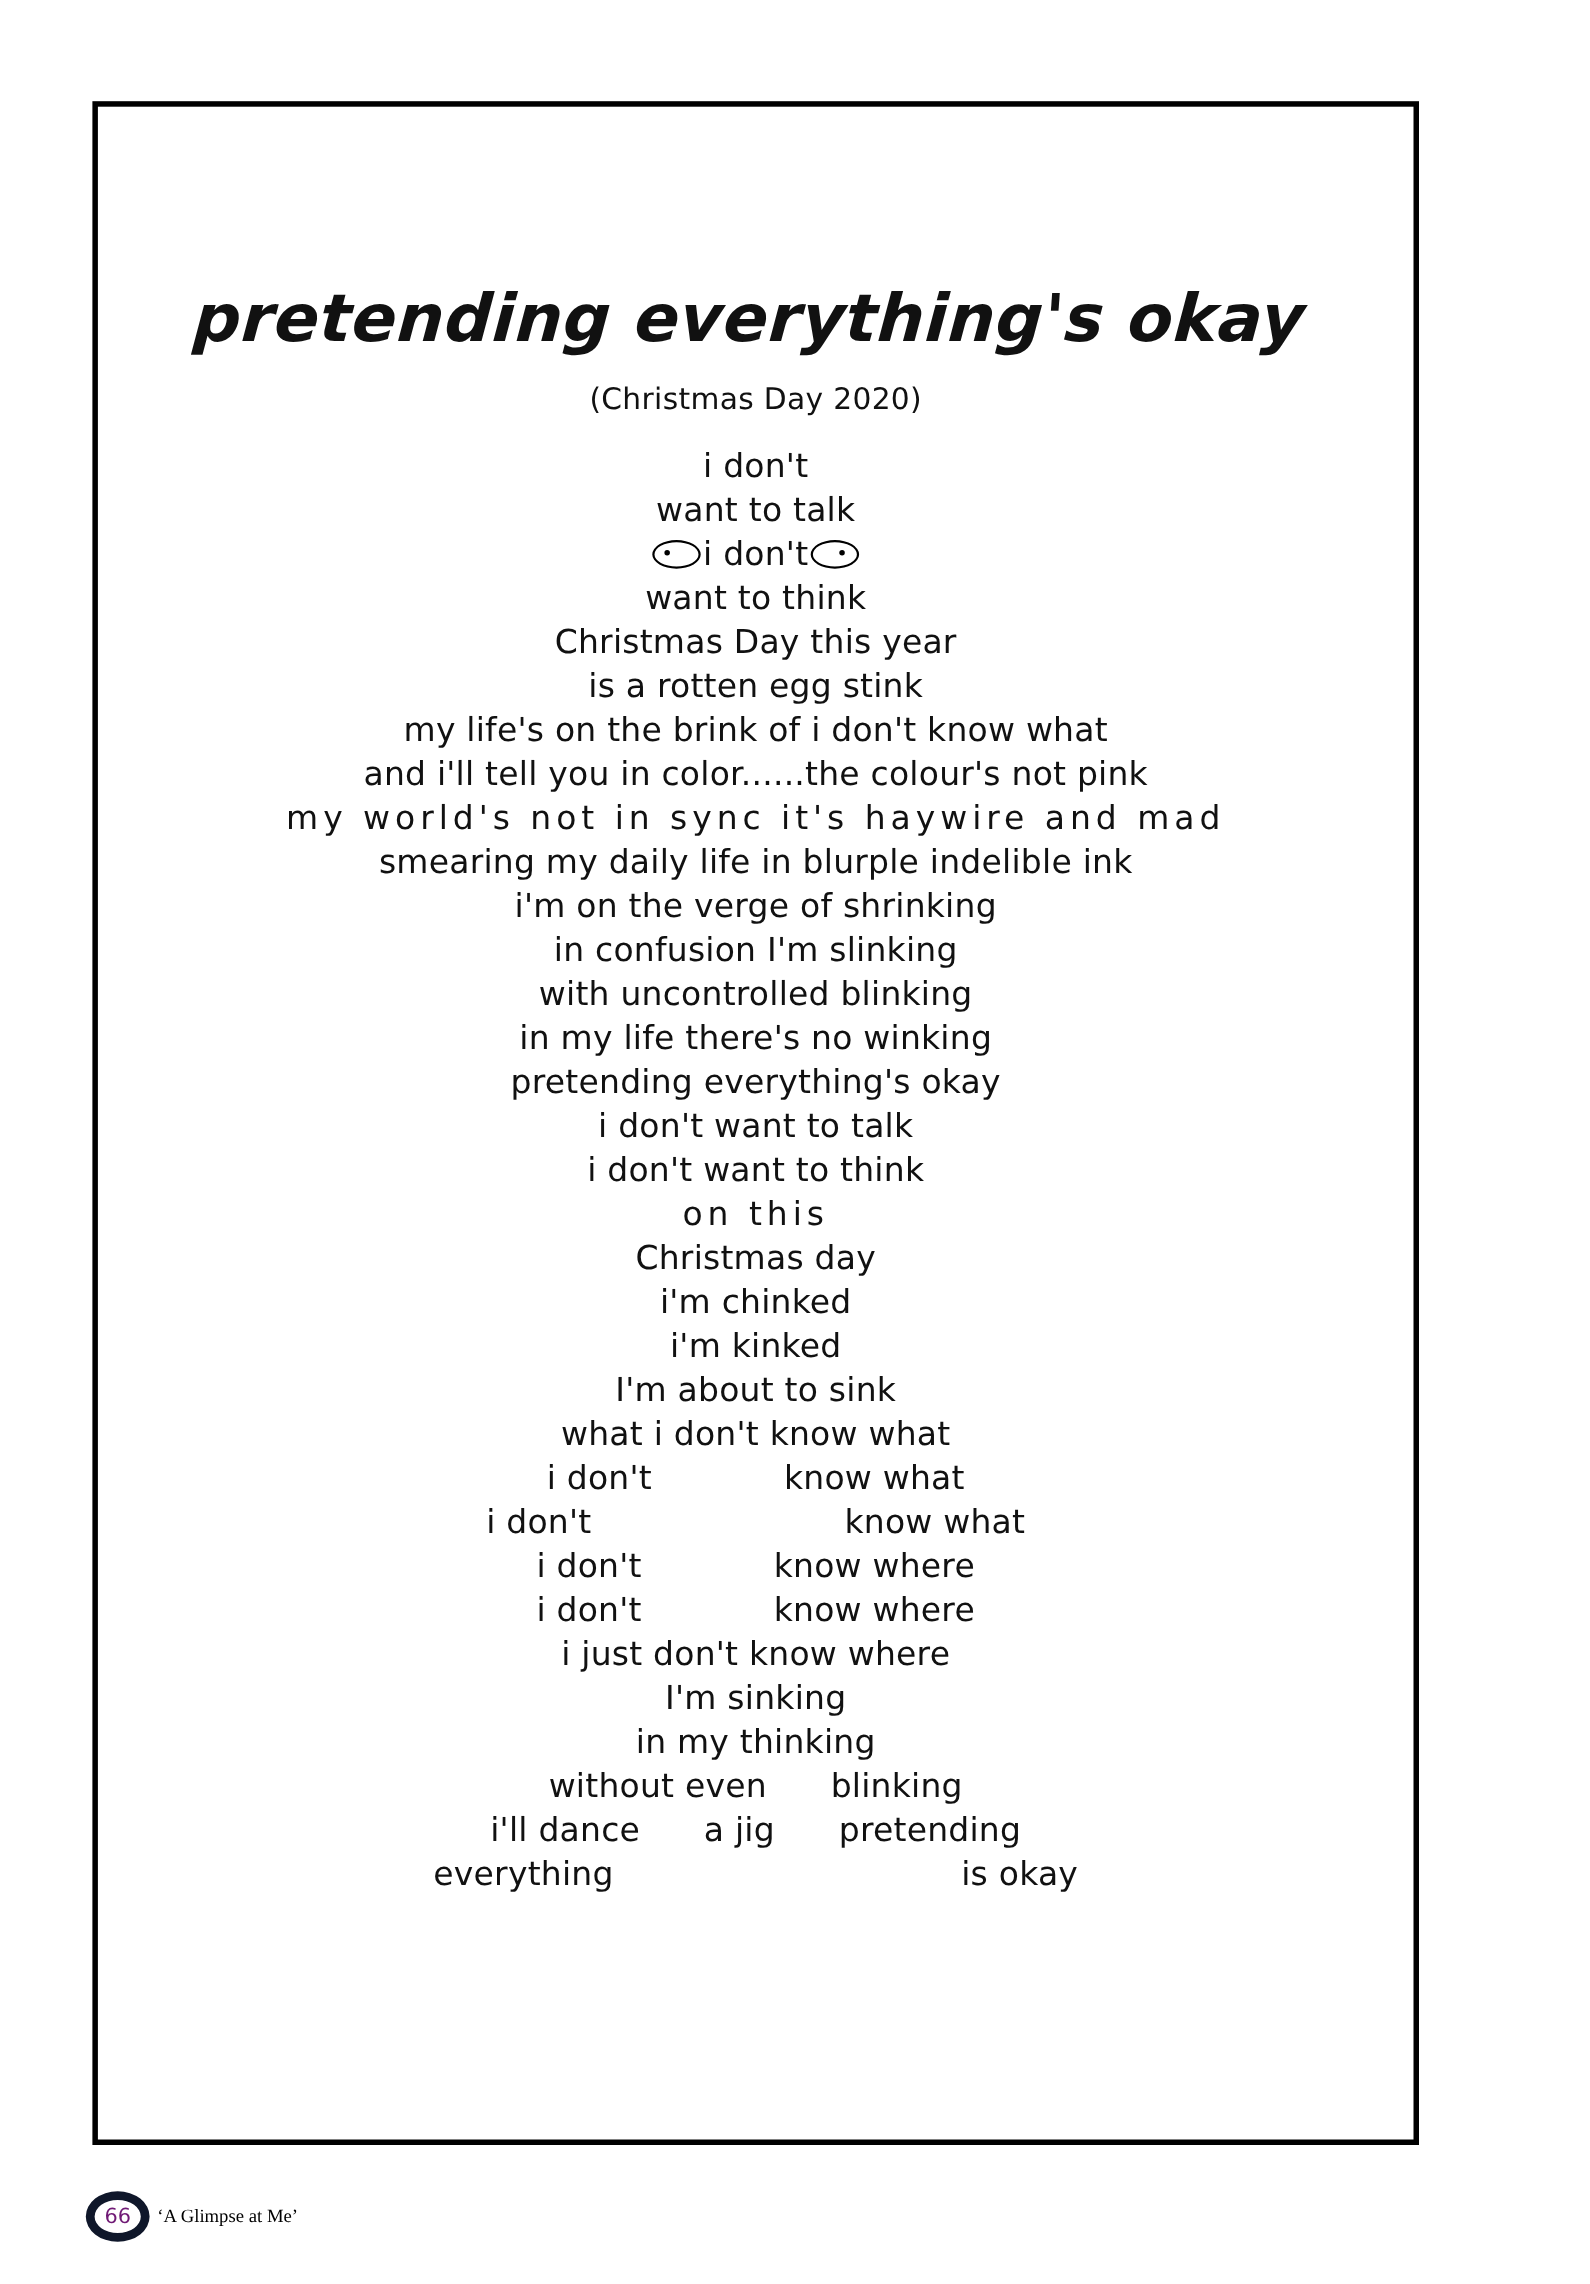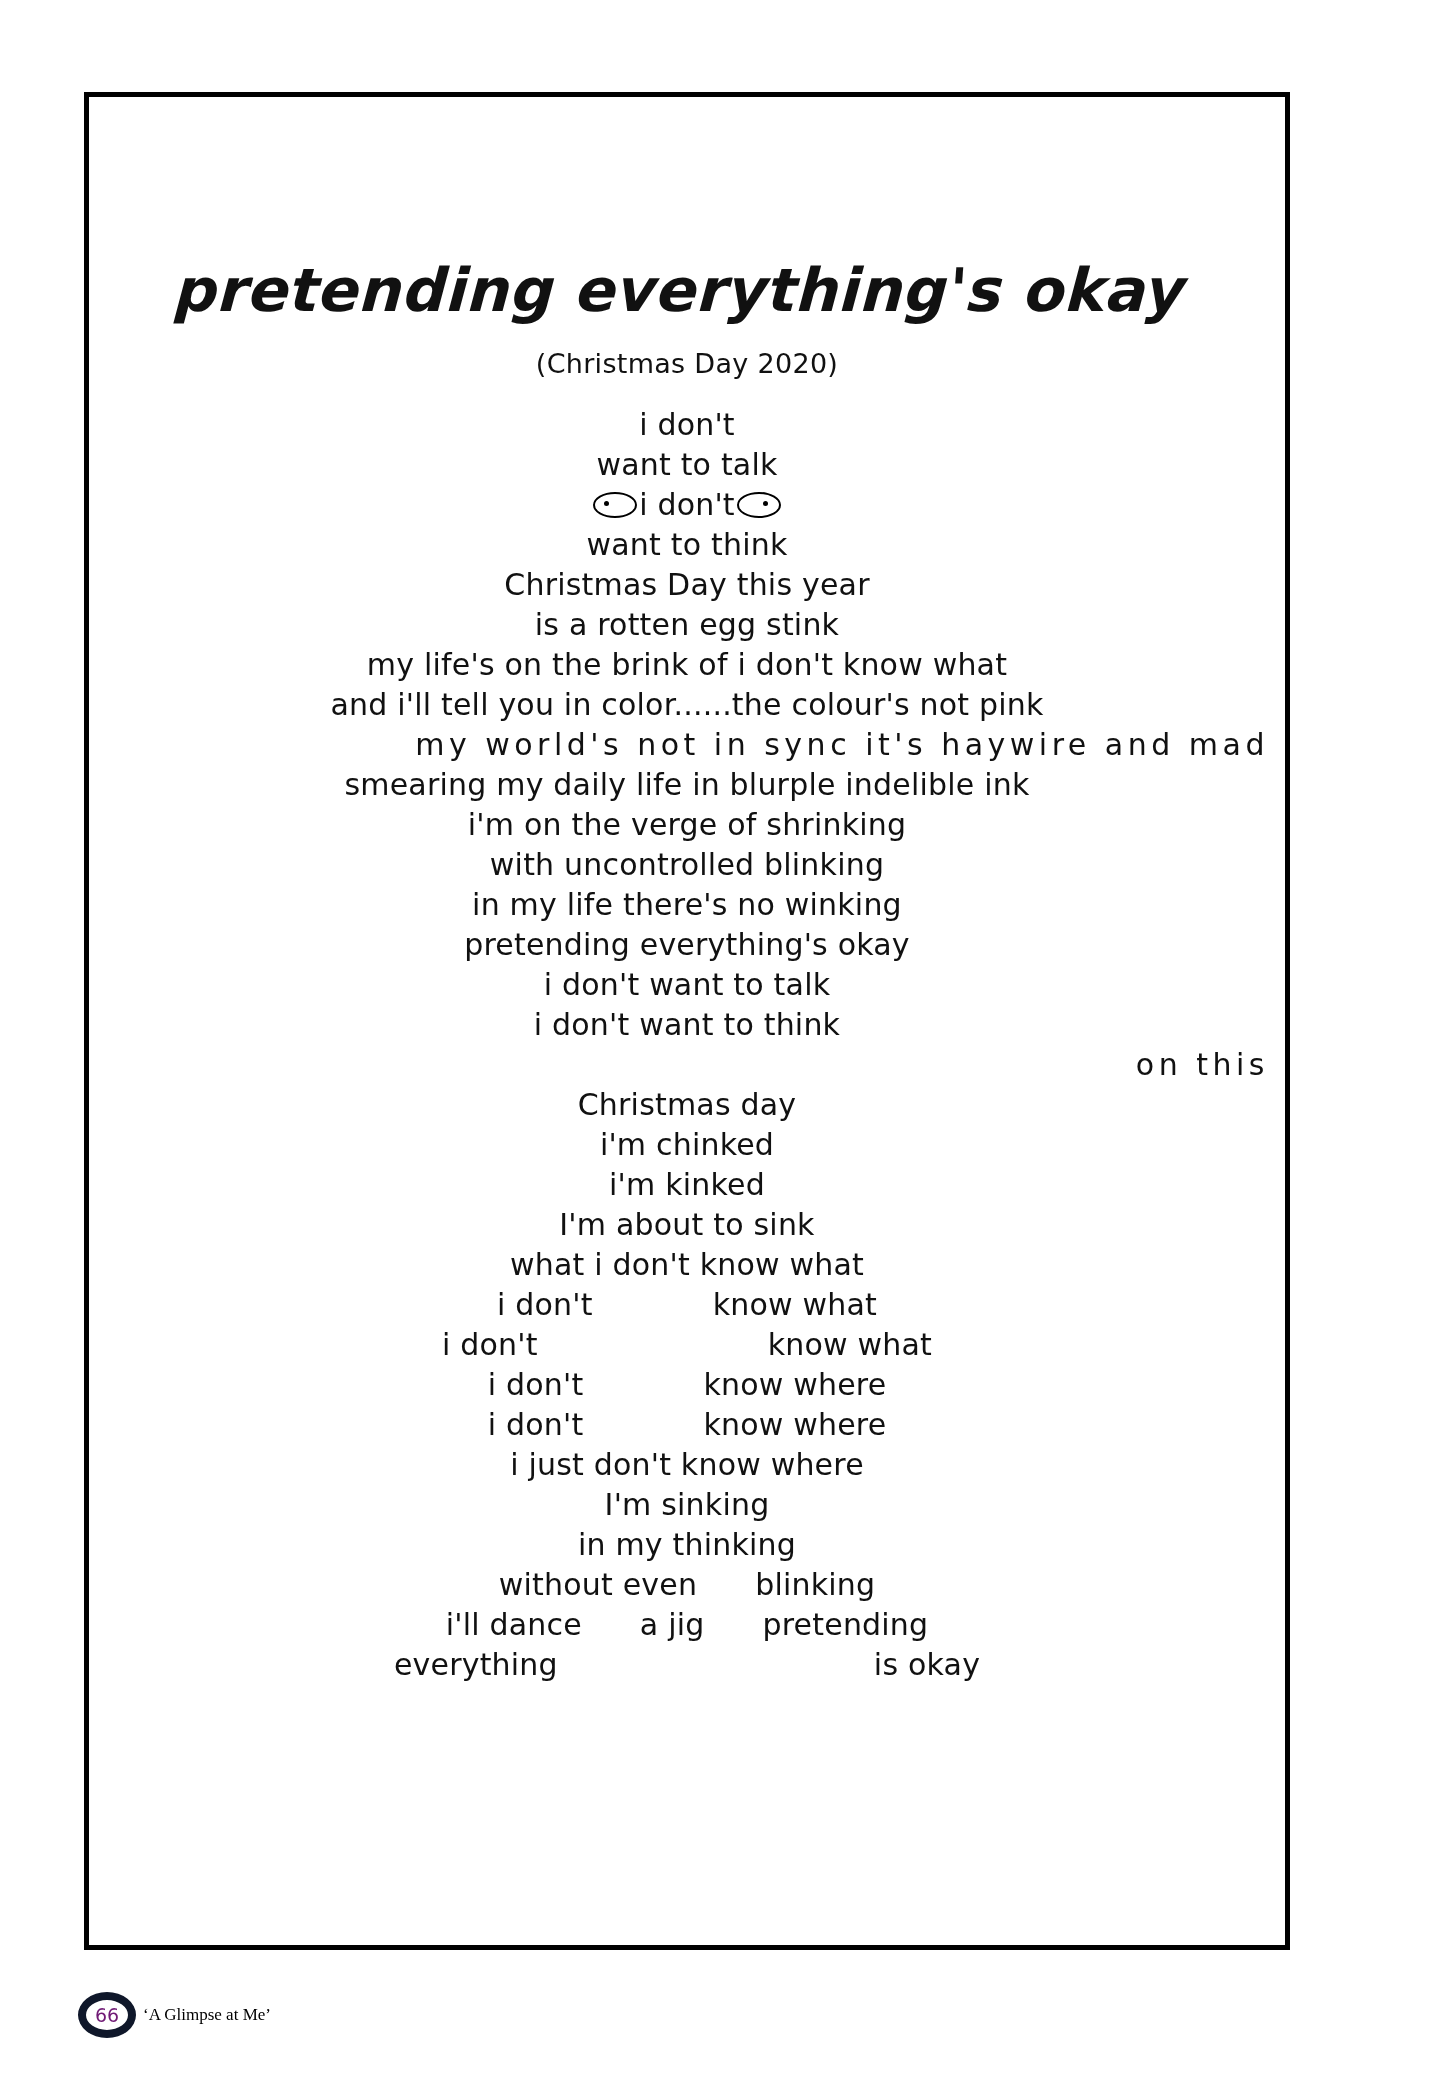--- a/index.html
+++ b/index.html
@@ -68,21 +68,20 @@
   .line {
     font-family: "DejaVu Sans", sans-serif;
     font-size: 30px;
     color: #111111;
     line-height: 40px;
     white-space: pre;
     letter-spacing: 0.2px;
   }
   .line.wide {
     letter-spacing: 4.5px;
-    text-align: right;
   }
   .line.two-col {
     display: block;
   }
   .line .gap-sm { display: inline-block; width: 58px; }
   .line .gap-md { display: inline-block; width: 86px; }
   .line .gap-lg { display: inline-block; width: 120px; }
   .line .gap-xl { display: inline-block; width: 230px; }
 
   
@@ -159,20 +158,21 @@
         <div class="line"><span class="eyes-line"><span class="eye"></span><span>i don't</span><span class="eye right"></span></span></div>
 
         <div class="line">want to think</div>
         <div class="line">Christmas Day this year</div>
         <div class="line">is a rotten egg stink</div>
         <div class="line">my life's on the brink of i don't know what</div>
         <div class="line">and i'll tell you in color......the colour's not pink</div>
         <div class="line wide">my world's not in sync it's haywire and mad</div>
         <div class="line">smearing my daily life in blurple indelible ink</div>
         <div class="line">i'm on the verge of shrinking</div>
+        <div class="line">in confusion I'm slinking</div>
         <div class="line">with uncontrolled blinking</div>
         <div class="line">in my life there's no winking</div>
         <div class="line">pretending everything's okay</div>
         <div class="line">i don't want to talk</div>
         <div class="line">i don't want to think</div>
         <div class="line wide">on this</div>
         <div class="line">Christmas day</div>
         <div class="line">i'm chinked</div>
         <div class="line">i'm kinked</div>
         <div class="line">I'm about to sink</div>

